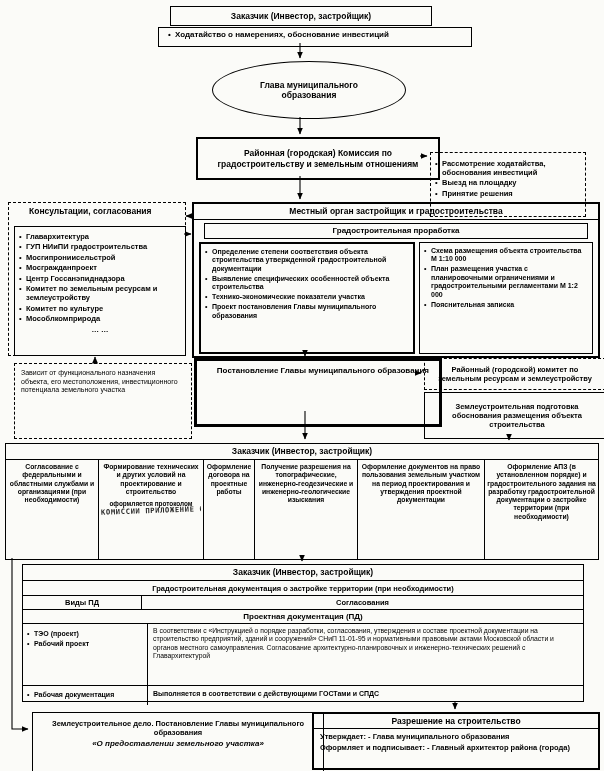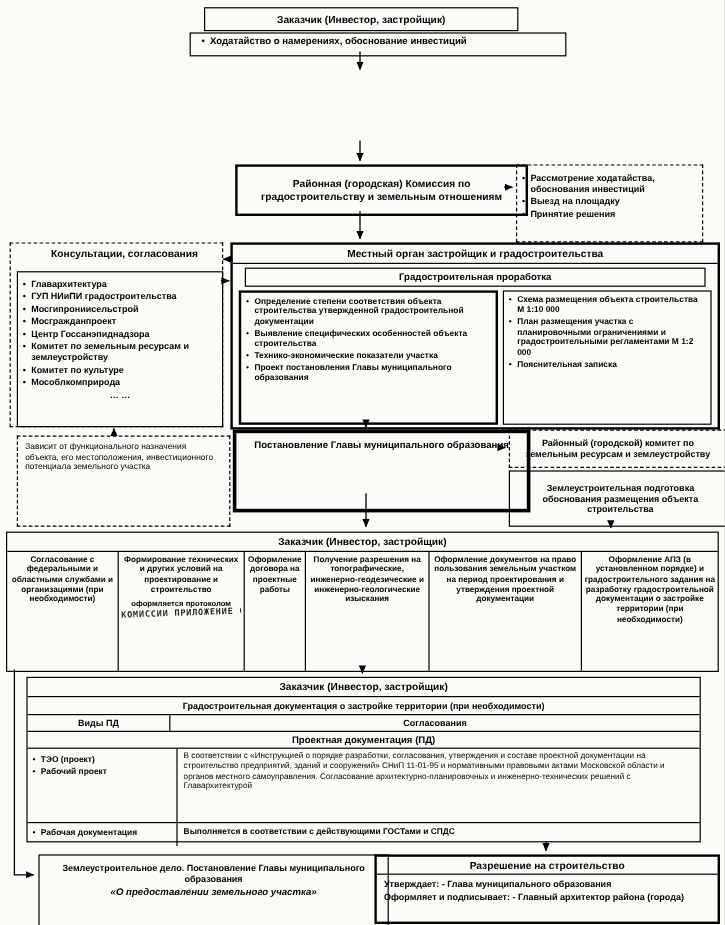--- a/index.html
+++ b/index.html
@@ -55,33 +55,36 @@
   </svg>
 
   <div class="abs box ctr b fs9" style="left:170px;top:6px;width:260px;height:18px">
     <span>Заказчик (Инвестор, застройщик)</span>
   </div>
 
   <div class="abs box b fs8" style="left:158px;top:27px;width:284px;height:16px;padding:2px 20px 0 8px">
     <div class="li" style="margin:0">Ходатайство о намерениях, обоснование инвестиций</div>
   </div>
 
+  <div class="abs box ctr b fs9" style="left:212px;top:61px;width:152px;height:56px;border-radius:50%;padding:0 20px">
+    <span>Глава муниципального образования</span>
+  </div>
 
   <div class="abs box bold-border ctr b fs9" style="left:196px;top:137px;width:224px;height:39px;padding:0 8px">
     <span>Районная (городская) Комиссия по градостроительству и земельным отношениям</span>
   </div>
 
-  <div class="abs dashed b fs75" style="left:430px;top:137px;width:148px;height:55px;padding:4px 3px">
+  <div class="abs dashed b fs75" style="left:430px;top:152px;width:148px;height:55px;padding:4px 3px">
     <div class="li">Рассмотрение ходатайства, обоснования инвестиций</div>
     <div class="li">Выезд на площадку</div>
     <div class="li">Принятие решения</div>
   </div>
 
   <div class="abs dashed" style="left:8px;top:202px;width:176px;height:152px">
-    <div class="b fs9" style="text-align:right;margin:3px 20px 0">Консультации, согласования</div>
+    <div class="b fs9" style="text-align:left;margin:3px 20px 0">Консультации, согласования</div>
   </div>
   <div class="abs box b fs75" style="left:14px;top:226px;width:164px;height:122px;padding:3px 3px">
     <div class="li">Главархитектура</div>
     <div class="li">ГУП НИиПИ градостроительства</div>
     <div class="li">Мосгипрониисельстрой</div>
     <div class="li">Мосгражданпроект</div>
     <div class="li">Центр Госсанэпиднадзора</div>
     <div class="li">Комитет по земельным ресурсам и землеустройству</div>
     <div class="li">Комитет по культуре</div>
     <div class="li">Мособлкомприрода</div>
@@ -102,21 +105,21 @@
         <div class="li">Схема размещения объекта строительства М 1:10 000</div>
         <div class="li">План размещения участка с планировочными ограничениями и градостроительными регламентами М 1:2 000</div>
         <div class="li">Пояснительная записка</div>
       </div>
     </div>
   </div>
 
   <div class="abs dashed fs7" style="left:14px;top:363px;width:164px;height:64px;padding:5px 6px">Зависит от функционального назначения объекта, его местоположения, инвестиционного потенциала земельного участка</div>
 
   <div class="abs box heavy-border" style="left:194px;top:358px;width:222px;height:53px;padding:5px 10px">
-    <div class="b fs8" style="text-align:center">Постановление Главы муниципального образования</div>
+    <div class="b fs8" style="text-align:right">Постановление Главы муниципального образования</div>
   </div>
 
   <div class="abs dashed ctr b fs75" style="left:424px;top:358px;width:170px;height:30px;padding:0 5px">Районный (городской) комитет по земельным ресурсам и землеустройству</div>
 
   <div class="abs box ctr b fs75" style="left:424px;top:392px;width:170px;height:45px;padding:0 7px">Землеустроительная подготовка обоснования размещения объекта строительства</div>
 
   <div class="abs box" style="left:5px;top:443px;width:592px;height:115px">
     <div class="hdr ctr b fs9" style="height:15px">Заказчик (Инвестор, застройщик)</div>
     <div style="display:flex;height:99px">
       <div class="s1col" style="width:88px">Согласование с федеральными и областными службами и организациями (при необходимости)</div>

